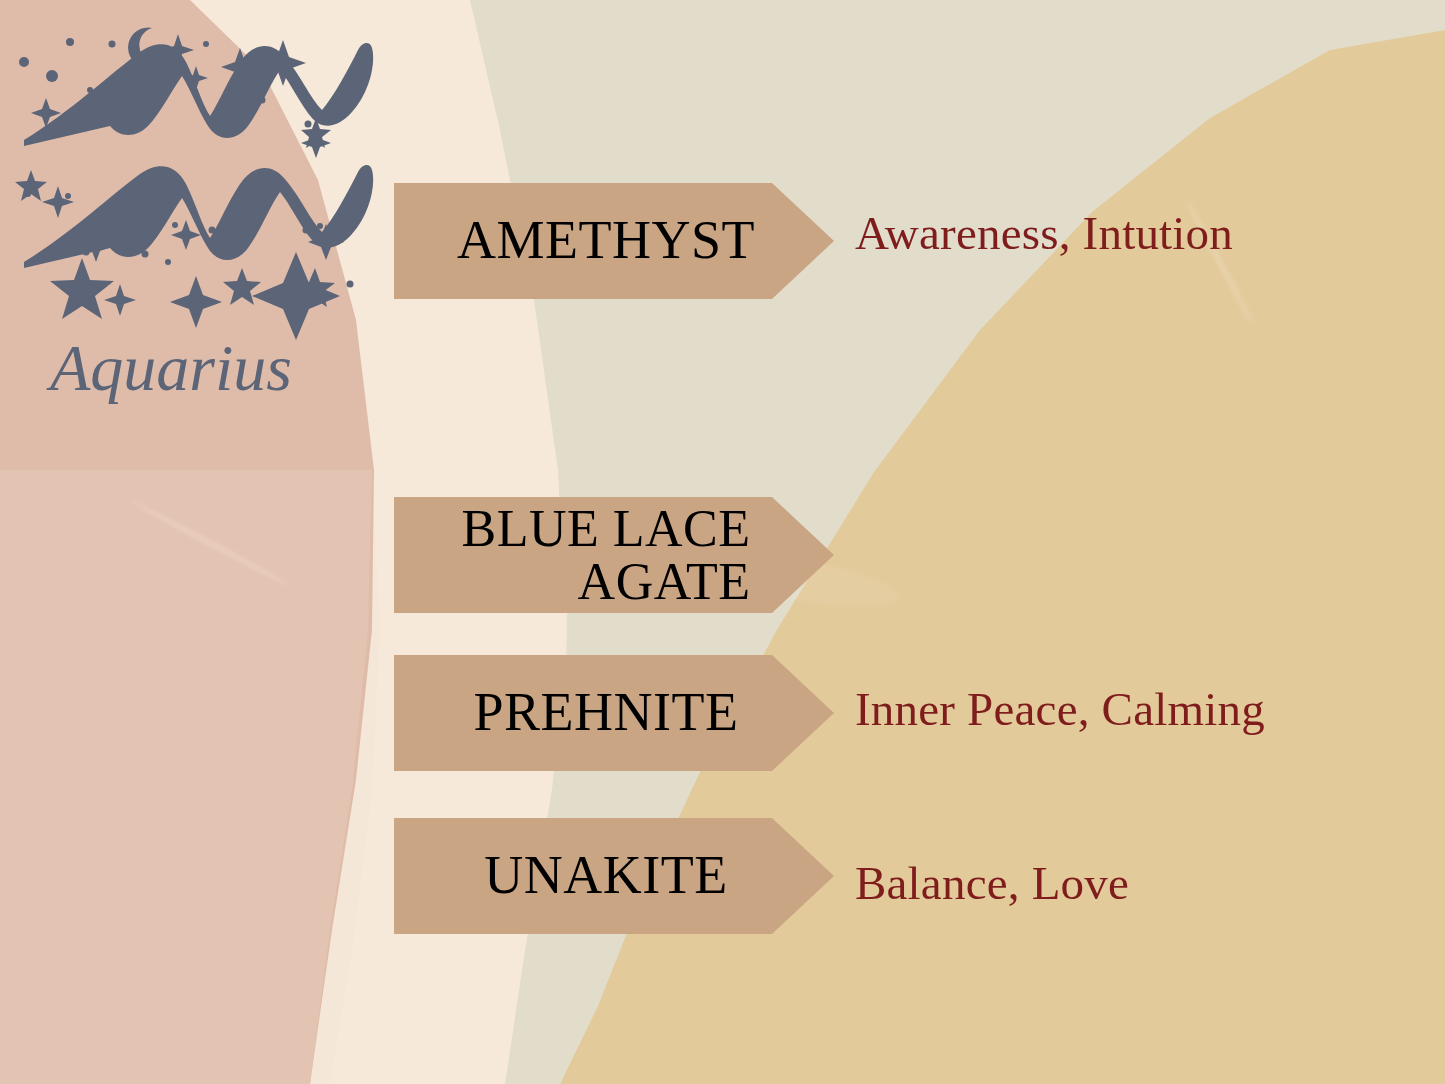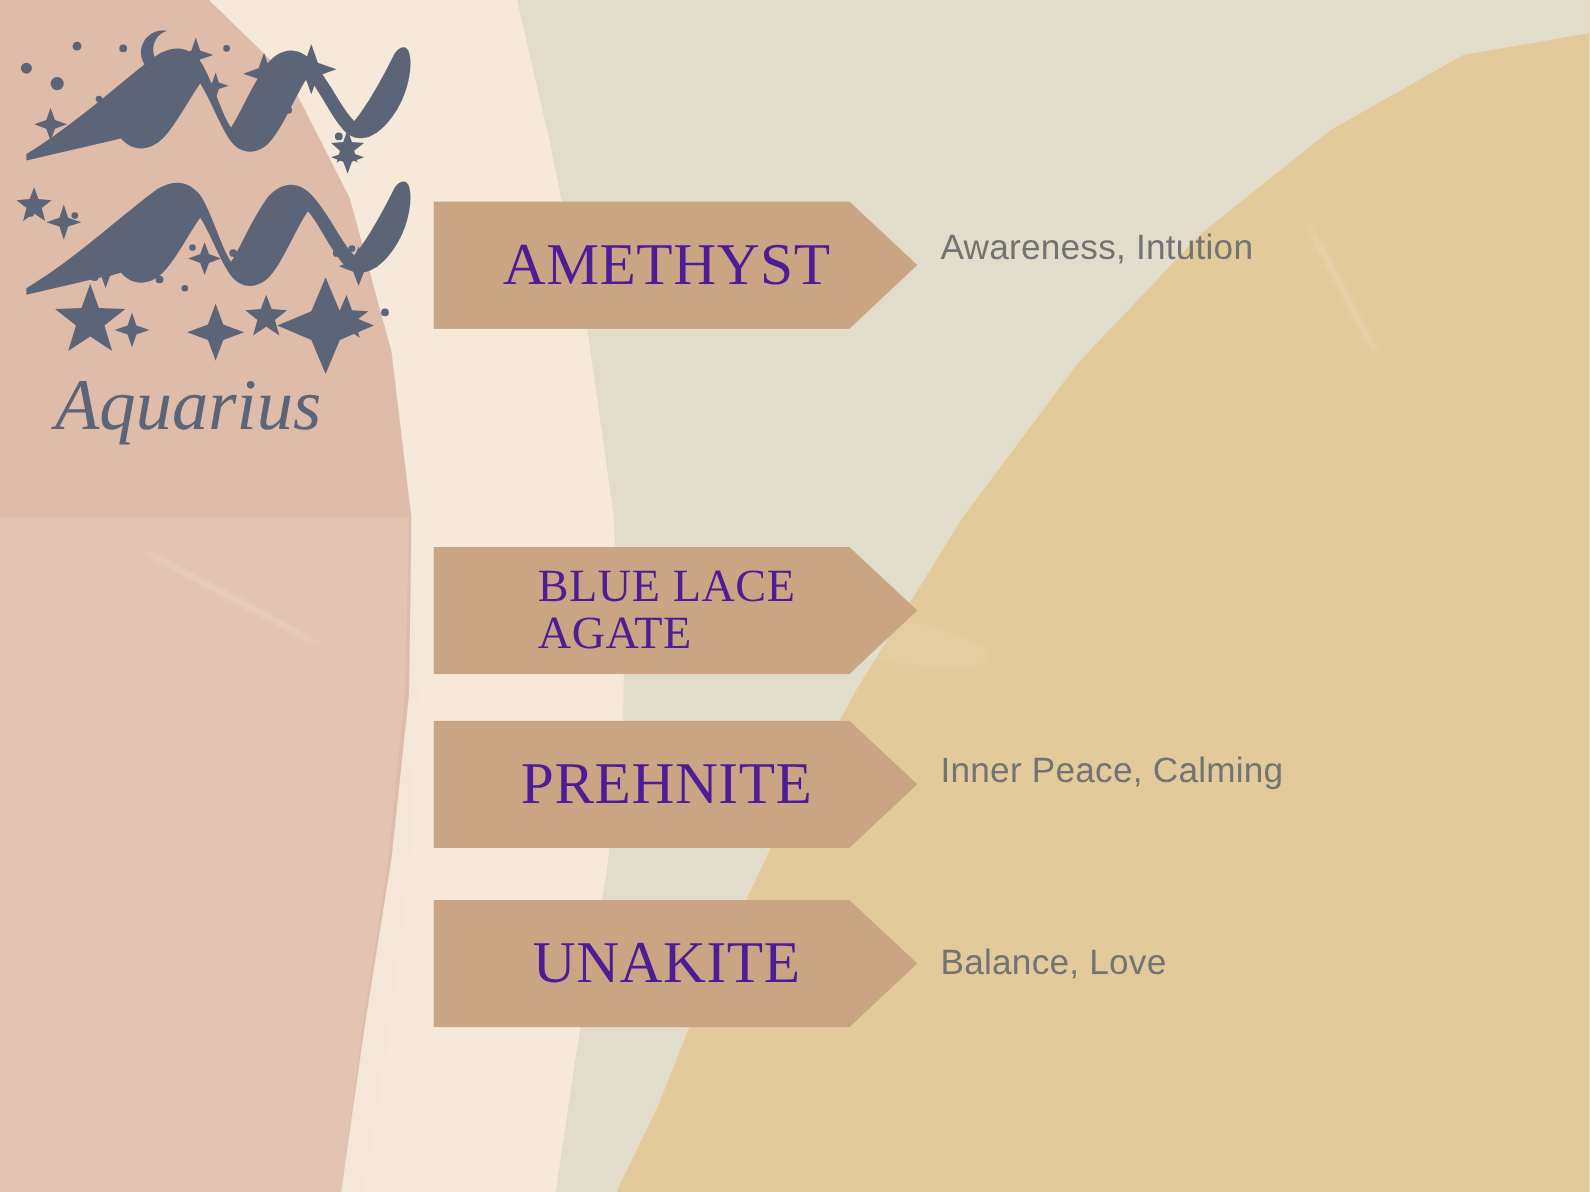--- a/index.html
+++ b/index.html
@@ -66,35 +66,35 @@
   .row{position:absolute;left:394px;display:flex;align-items:center;}
   .banner{
     position:relative;
     width:440px;
     background:#C9A584;
     clip-path: polygon(0 0, 378px 0, 440px 50%, 378px 100%, 0 100%);
     display:flex;align-items:center;justify-content:center;
     box-shadow:2px 3px 6px rgba(120,90,60,.10);
   }
   .banner-label{
-    color:#4c1d95;
+    color:#000000;
     font-family:"Liberation Serif", serif;
     font-size:54px;
     line-height:1.02;
     letter-spacing:.5px;
-    text-align:left;
+    text-align:right;
     padding:0 26px 0 10px;
     white-space:pre-line;
     font-weight:400;
   }
   .desc{
     position:absolute;left:855px;
-    color:#737373;
-    font-family:Liberation Sans, sans-serif;
-    font-size:32px;
+    color:#7f1d1d;
+    font-family:Liberation Serif, serif;
+    font-size:47px;
     letter-spacing:.2px;
     white-space:nowrap;
     font-weight:400;
   }
 </style>
 </head>
 <body>
 
 <div class="canvas">
 
@@ -194,21 +194,21 @@
     <div class="row" style="top:183px;height:116px;">
       <div class="banner" style="height:116px;">
         <span class="banner-label">AMETHYST</span>
       </div>
     </div>
     <div class="desc" style="top:206px;">Awareness, Intution</div>
 
 
     <div class="row" style="top:497px;height:116px;">
       <div class="banner" style="height:116px;">
-        <span class="banner-label" style="font-size:42px;">BLUE LACE
+        <span class="banner-label" style="font-size:52px;">BLUE LACE
 AGATE</span>
       </div>
     </div>
 
     <div class="row" style="top:655px;height:116px;">
       <div class="banner" style="height:116px;">
         <span class="banner-label">PREHNITE</span>
       </div>
     </div>
     <div class="desc" style="top:682px;">Inner Peace, Calming</div>

